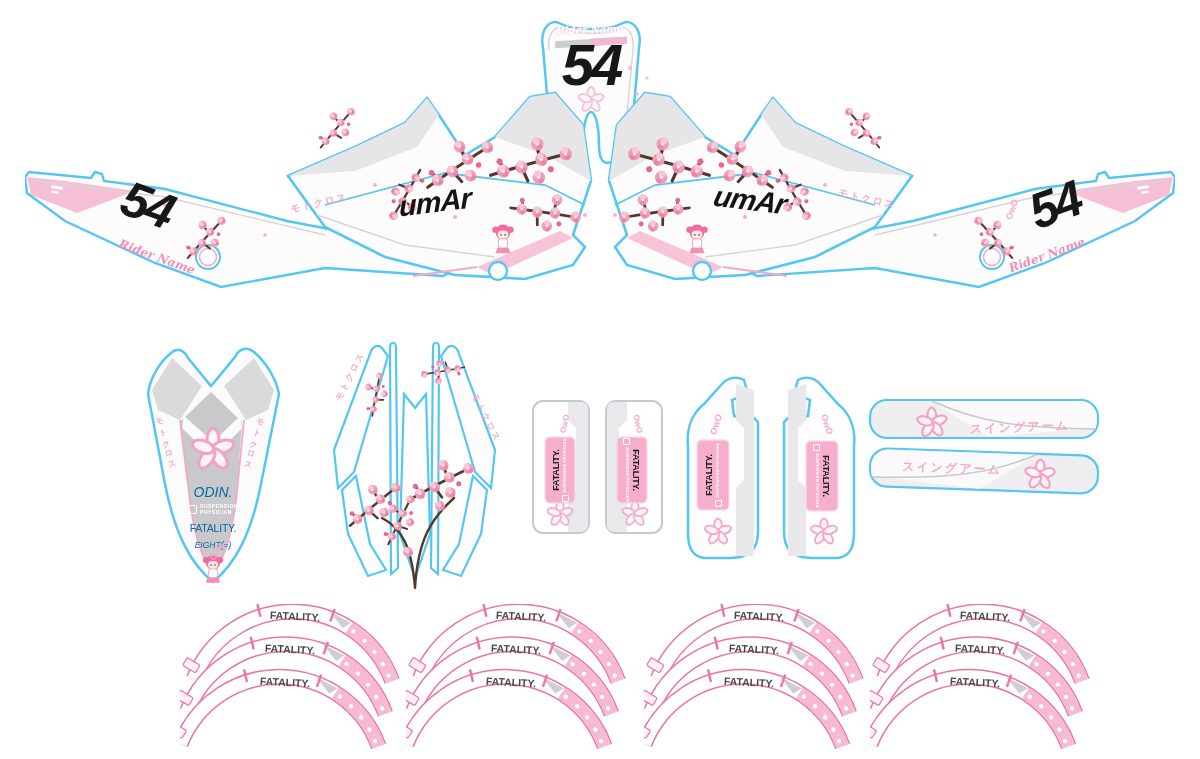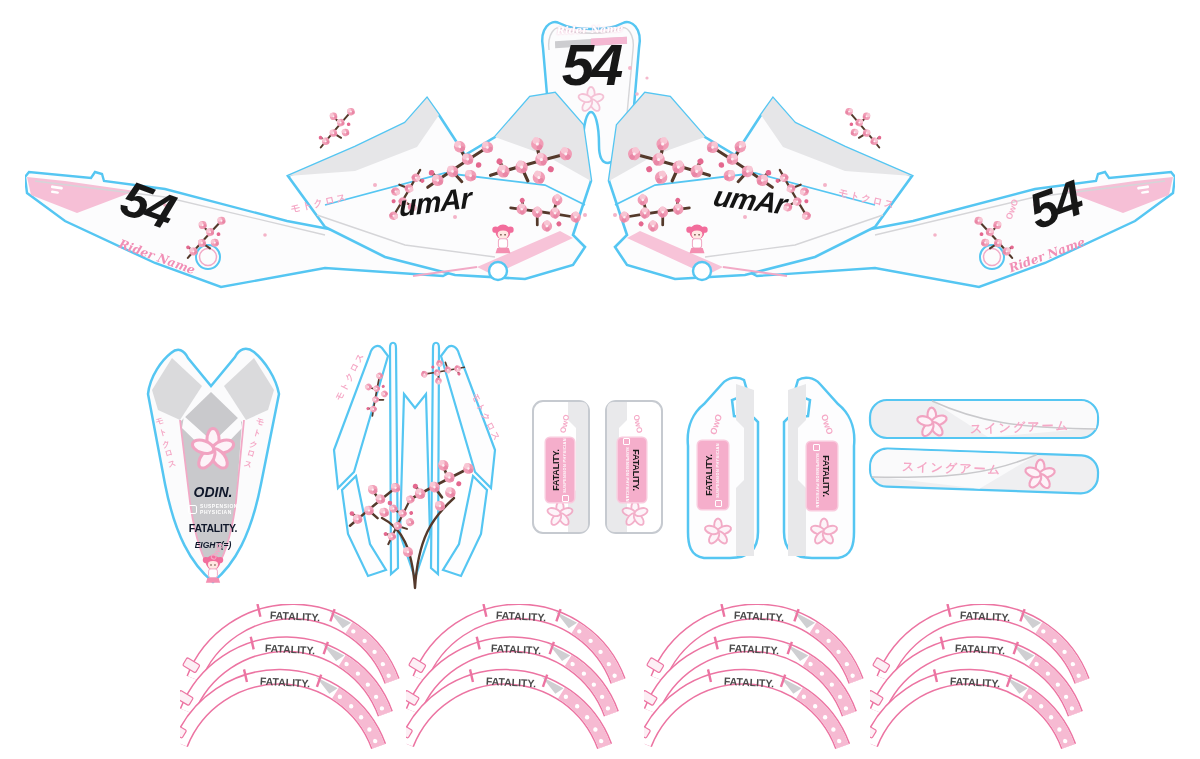--- a/index.html
+++ b/index.html
@@ -18,21 +18,21 @@
   .fat{font-weight:900;letter-spacing:-0.02em}
   .white{color:#fff}
   .pink{color:#F5A8C6}
   .rimfat{font-weight:900;color:#4A4A4A;letter-spacing:0}
   .badge{position:absolute;background:#F5AECB;border-radius:4px;display:flex;flex-direction:column;
          align-items:center;justify-content:center;box-shadow:0 0 0 1.5px #F9CBDE}
   .bFat{font-weight:900;font-size:9px;color:#1c1c1c;letter-spacing:-0.02em}
   .bSub{display:flex;align-items:center;gap:2px;margin-top:1px}
   .bIcon{width:5px;height:5px;border:1px solid #fff;border-radius:1px;display:inline-block}
   .bTxt{font-size:3.8px;font-weight:bold;color:#fff;letter-spacing:.4px;line-height:1.1;text-align:left}
-  .sponsor{color:#0f172a;font-weight:700}
+  .sponsor{color:#0369a1;font-weight:400}
   .suspRow{display:flex;align-items:center;justify-content:center;gap:3px}
   .suspCol{display:flex;flex-direction:column;text-align:left}
   .suspCol span{font-size:5px;font-weight:bold;color:#fff;letter-spacing:.5px;line-height:1.15}
   .sIcon{width:7px;height:7px;border:1.2px solid #fff;border-radius:2px;display:inline-block}
 </style>
 </head>
 <body>
 
 <svg width="0" height="0" style="position:absolute" aria-hidden="true">
   <defs>

